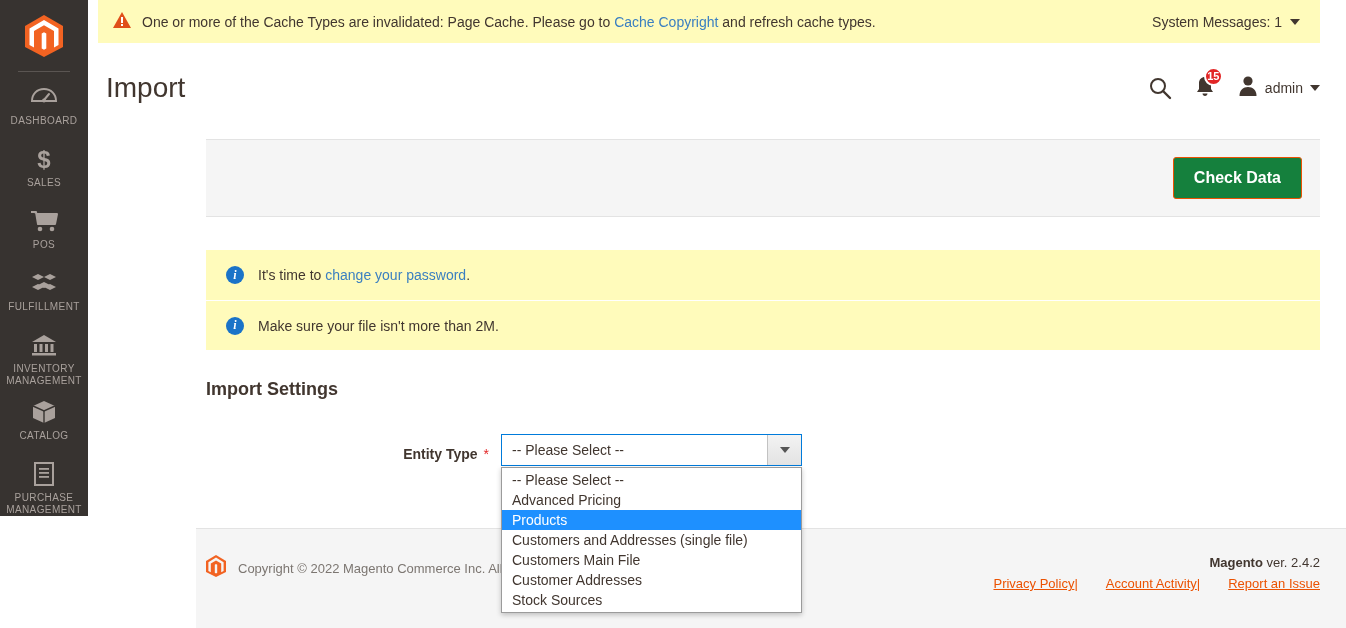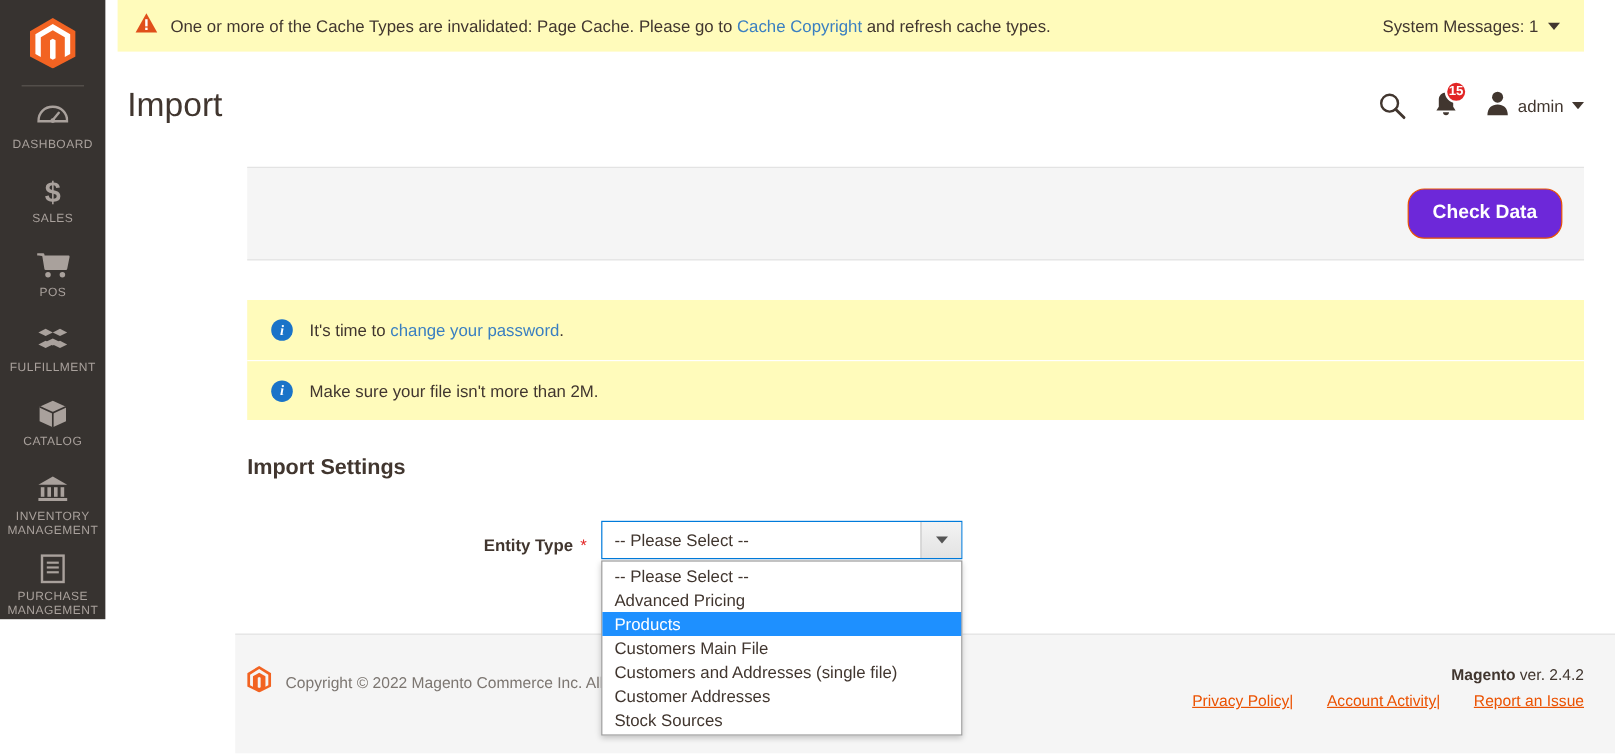--- a/index.html
+++ b/index.html
@@ -103,26 +103,26 @@
   
   .toolbar {
     position: absolute; top: 139px; left: 118px; right: 26px; height: 78px;
     background: #f5f5f5;
     border-top: 1px solid #e3e3e3;
     border-bottom: 1px solid #e3e3e3;
     display: flex; align-items: center; justify-content: flex-end;
     padding-right: 18px;
   }
   .btn-primary {
-    background: #6d28d9;
+    background: #15803d;
     color: #fff;
     border: 1px solid #eb5202;
     font-size: 16px; font-weight: bold;
     padding: 11px 20px;
-    border-radius: 14px;
+    border-radius: 3px;
     cursor: pointer;
     font-family: "Liberation Sans", sans-serif;
   }
 
   
   .messages { position: absolute; top: 250px; left: 118px; right: 26px; }
   .msg {
     background: #fffbbb;
     height: 50px;
     display: flex; align-items: center;
@@ -275,41 +275,41 @@
           <path d="M15 11 L21 14 L15 17 L9 14 Z" fill="#a9a19c"></path>
           <path d="M9 13 L15 16 L9 19 L3 16 Z" fill="#a9a19c"></path>
           <path d="M21 13 L27 16 L21 19 L15 16 Z" fill="#a9a19c"></path>
         </svg>
       </span>
       <span class="nav-label">FULFILLMENT</span>
     </a>
 
     <a class="nav-item" href="#">
       <span class="nav-icon">
-        <svg width="26" height="26" viewBox="0 0 26 26">
-          <path d="M13 2 L24 7 L24 19 L13 24 L2 19 L2 7 Z" fill="#a9a19c"></path>
-          <path d="M2 7 L13 12 L24 7" fill="none" stroke="#373330" stroke-width="1.4"></path>
-          <path d="M13 12 L13 24" fill="none" stroke="#373330" stroke-width="1.4"></path>
-        </svg>
-      </span>
-      <span class="nav-label">CATALOG</span>
-    </a>
-
-    <a class="nav-item" href="#">
-      <span class="nav-icon">
         <svg width="28" height="24" viewBox="0 0 28 24">
           <path d="M14 2 L26 9 L2 9 Z" fill="#a9a19c"></path>
           <rect x="4" y="11" width="3" height="8" fill="#a9a19c"></rect>
           <rect x="9.5" y="11" width="3" height="8" fill="#a9a19c"></rect>
           <rect x="15" y="11" width="3" height="8" fill="#a9a19c"></rect>
           <rect x="20.5" y="11" width="3" height="8" fill="#a9a19c"></rect>
           <rect x="2" y="20" width="24" height="2.5" fill="#a9a19c"></rect>
         </svg>
       </span>
       <span class="nav-label">INVENTORY MANAGEMENT</span>
+    </a>
+
+    <a class="nav-item" href="#">
+      <span class="nav-icon">
+        <svg width="26" height="26" viewBox="0 0 26 26">
+          <path d="M13 2 L24 7 L24 19 L13 24 L2 19 L2 7 Z" fill="#a9a19c"></path>
+          <path d="M2 7 L13 12 L24 7" fill="none" stroke="#373330" stroke-width="1.4"></path>
+          <path d="M13 12 L13 24" fill="none" stroke="#373330" stroke-width="1.4"></path>
+        </svg>
+      </span>
+      <span class="nav-label">CATALOG</span>
     </a>
 
     <a class="nav-item" href="#">
       <span class="nav-icon">
         <svg width="24" height="26" viewBox="0 0 24 26">
           <rect x="3" y="2" width="18" height="22" fill="none" stroke="#a9a19c" stroke-width="2"></rect>
           <rect x="7" y="7" width="10" height="1.8" fill="#a9a19c"></rect>
           <rect x="7" y="11" width="10" height="1.8" fill="#a9a19c"></rect>
           <rect x="7" y="15" width="10" height="1.8" fill="#a9a19c"></rect>
         </svg>
@@ -414,22 +414,22 @@
         <div class="select-box">
           <span class="select-value">-- Please Select --</span>
           <span class="select-arrow">
             <span class="arrow-tri"></span>
           </span>
         </div>
         <div class="options-list">
           <div class="option">-- Please Select --</div>
           <div class="option">Advanced Pricing</div>
           <div class="option selected">Products</div>
+          <div class="option">Customers and Addresses (single file)</div>
           <div class="option">Customers Main File</div>
-          <div class="option">Customers and Addresses (single file)</div>
           <div class="option">Customer Addresses</div>
           <div class="option">Stock Sources</div>
         </div>
       </div>
     </div>
 
     <div class="footer">
       <div class="footer-left">
         <span>
           <svg width="20" height="22" viewBox="0 0 20 22">

